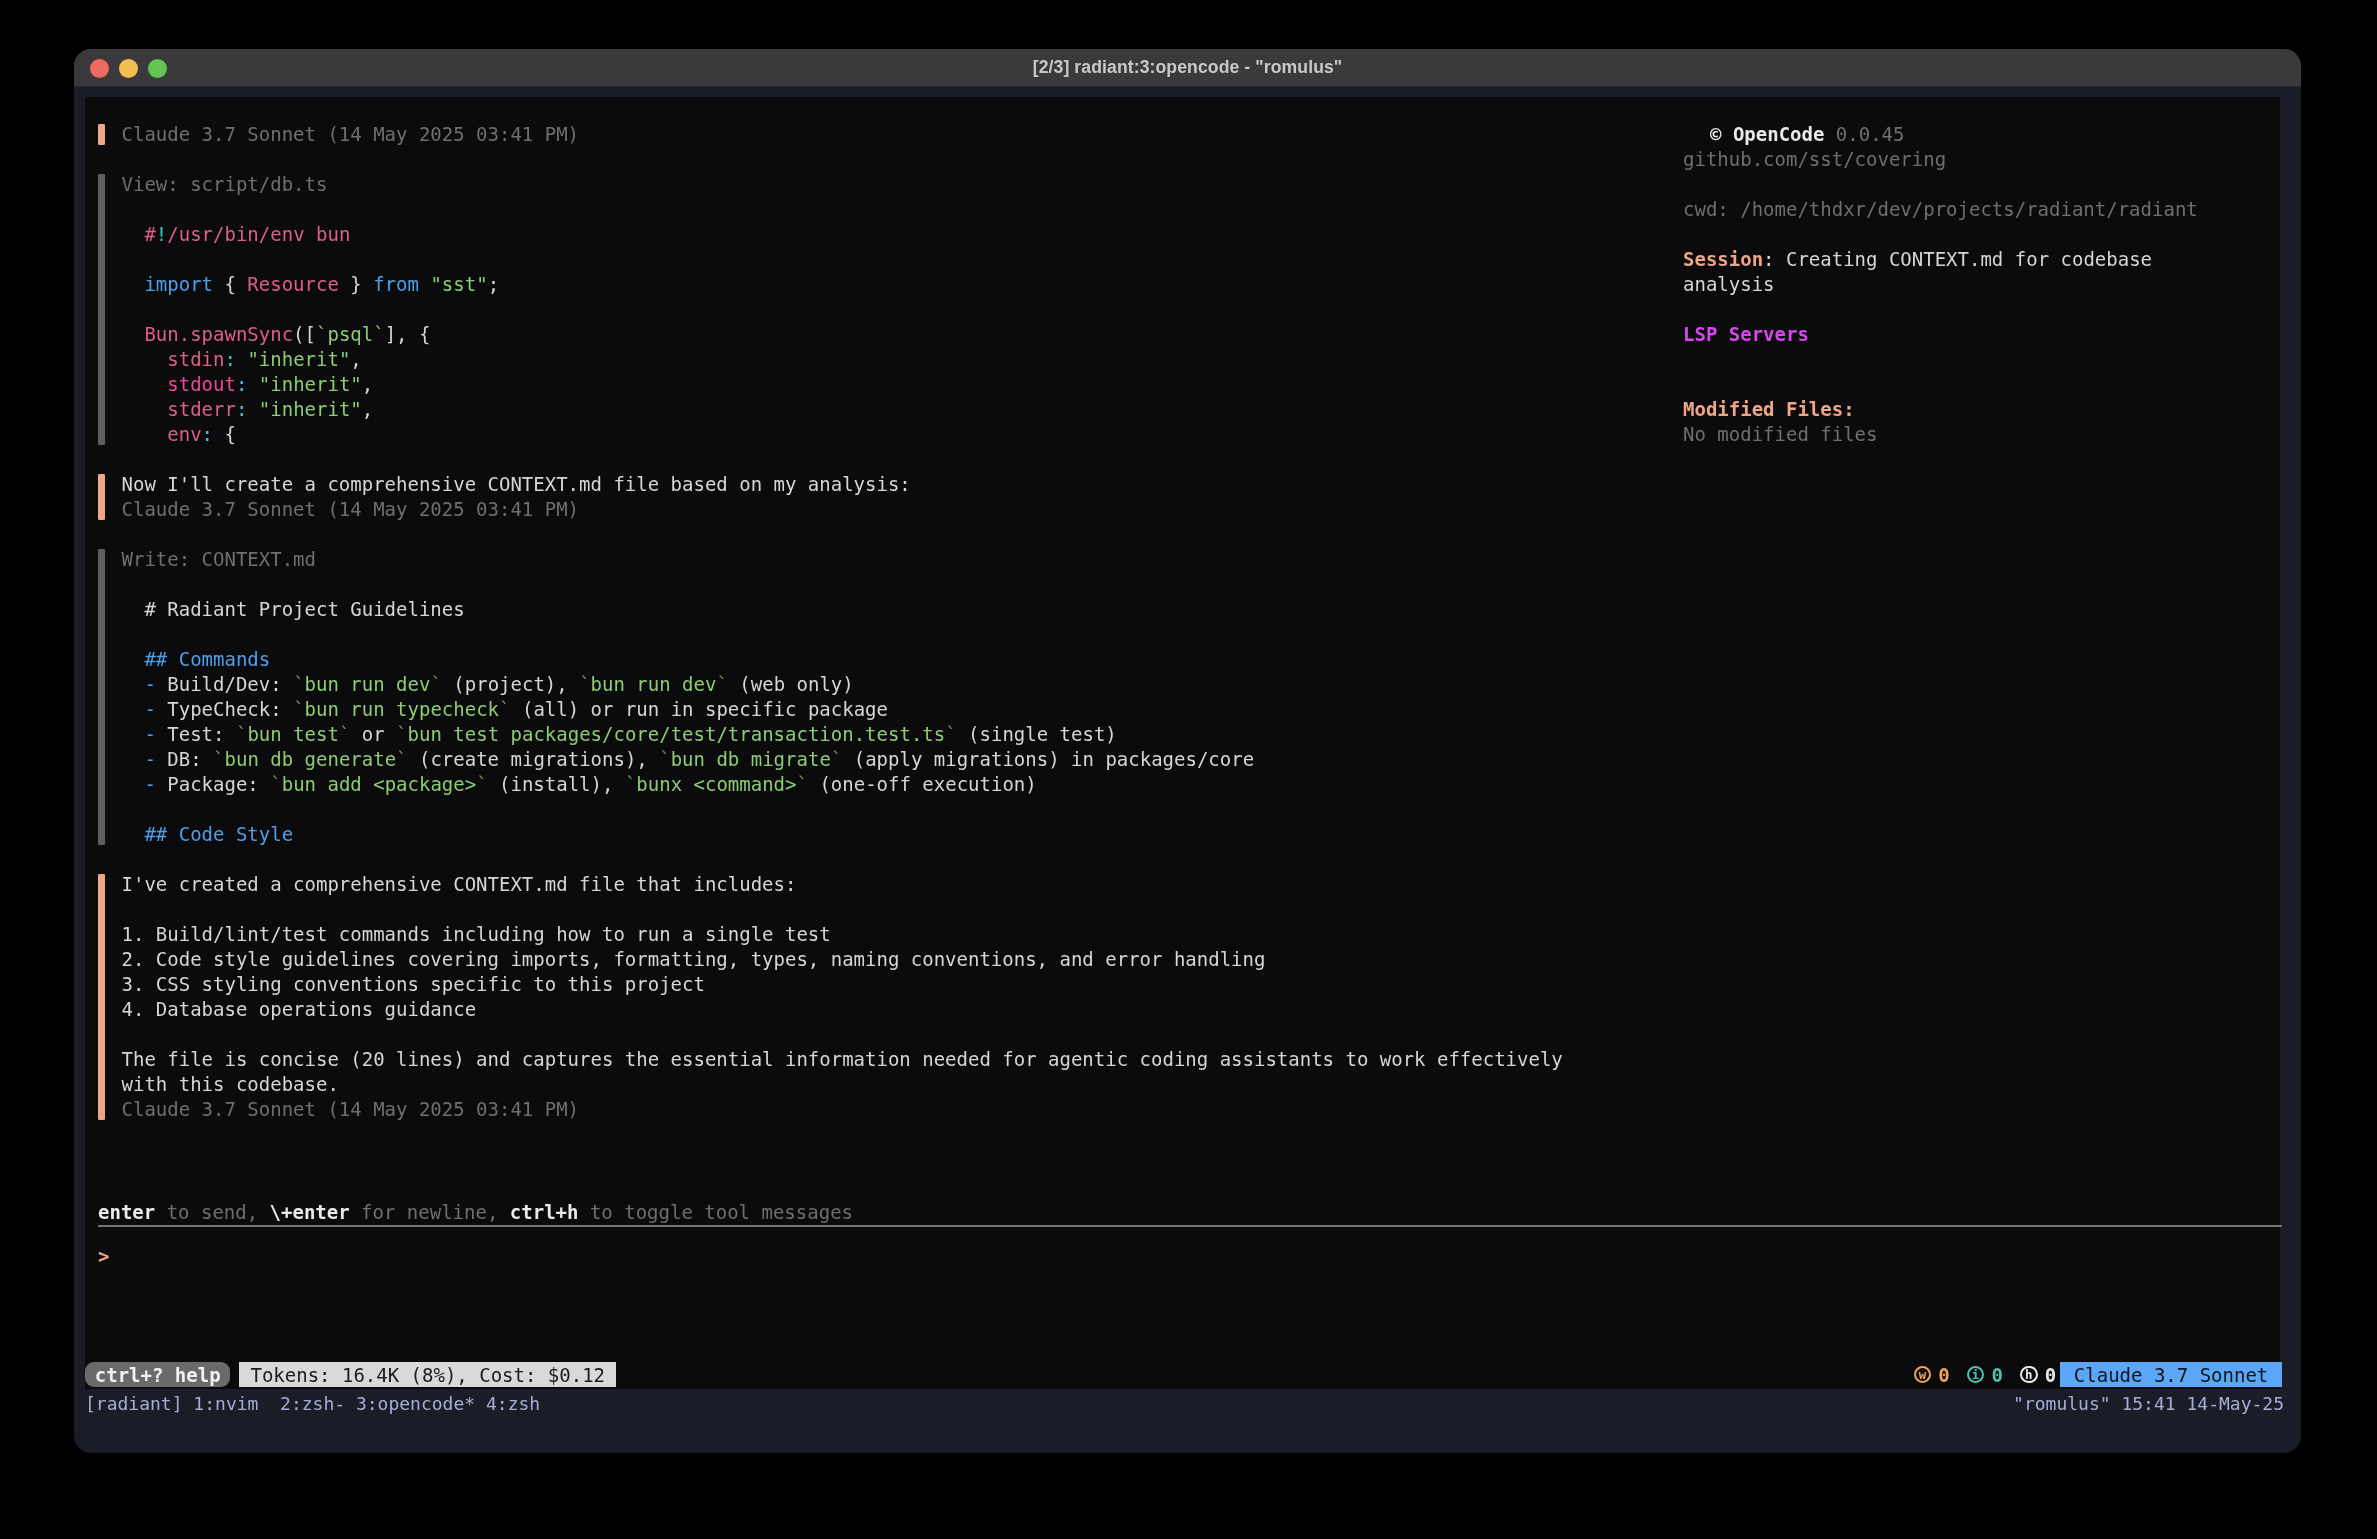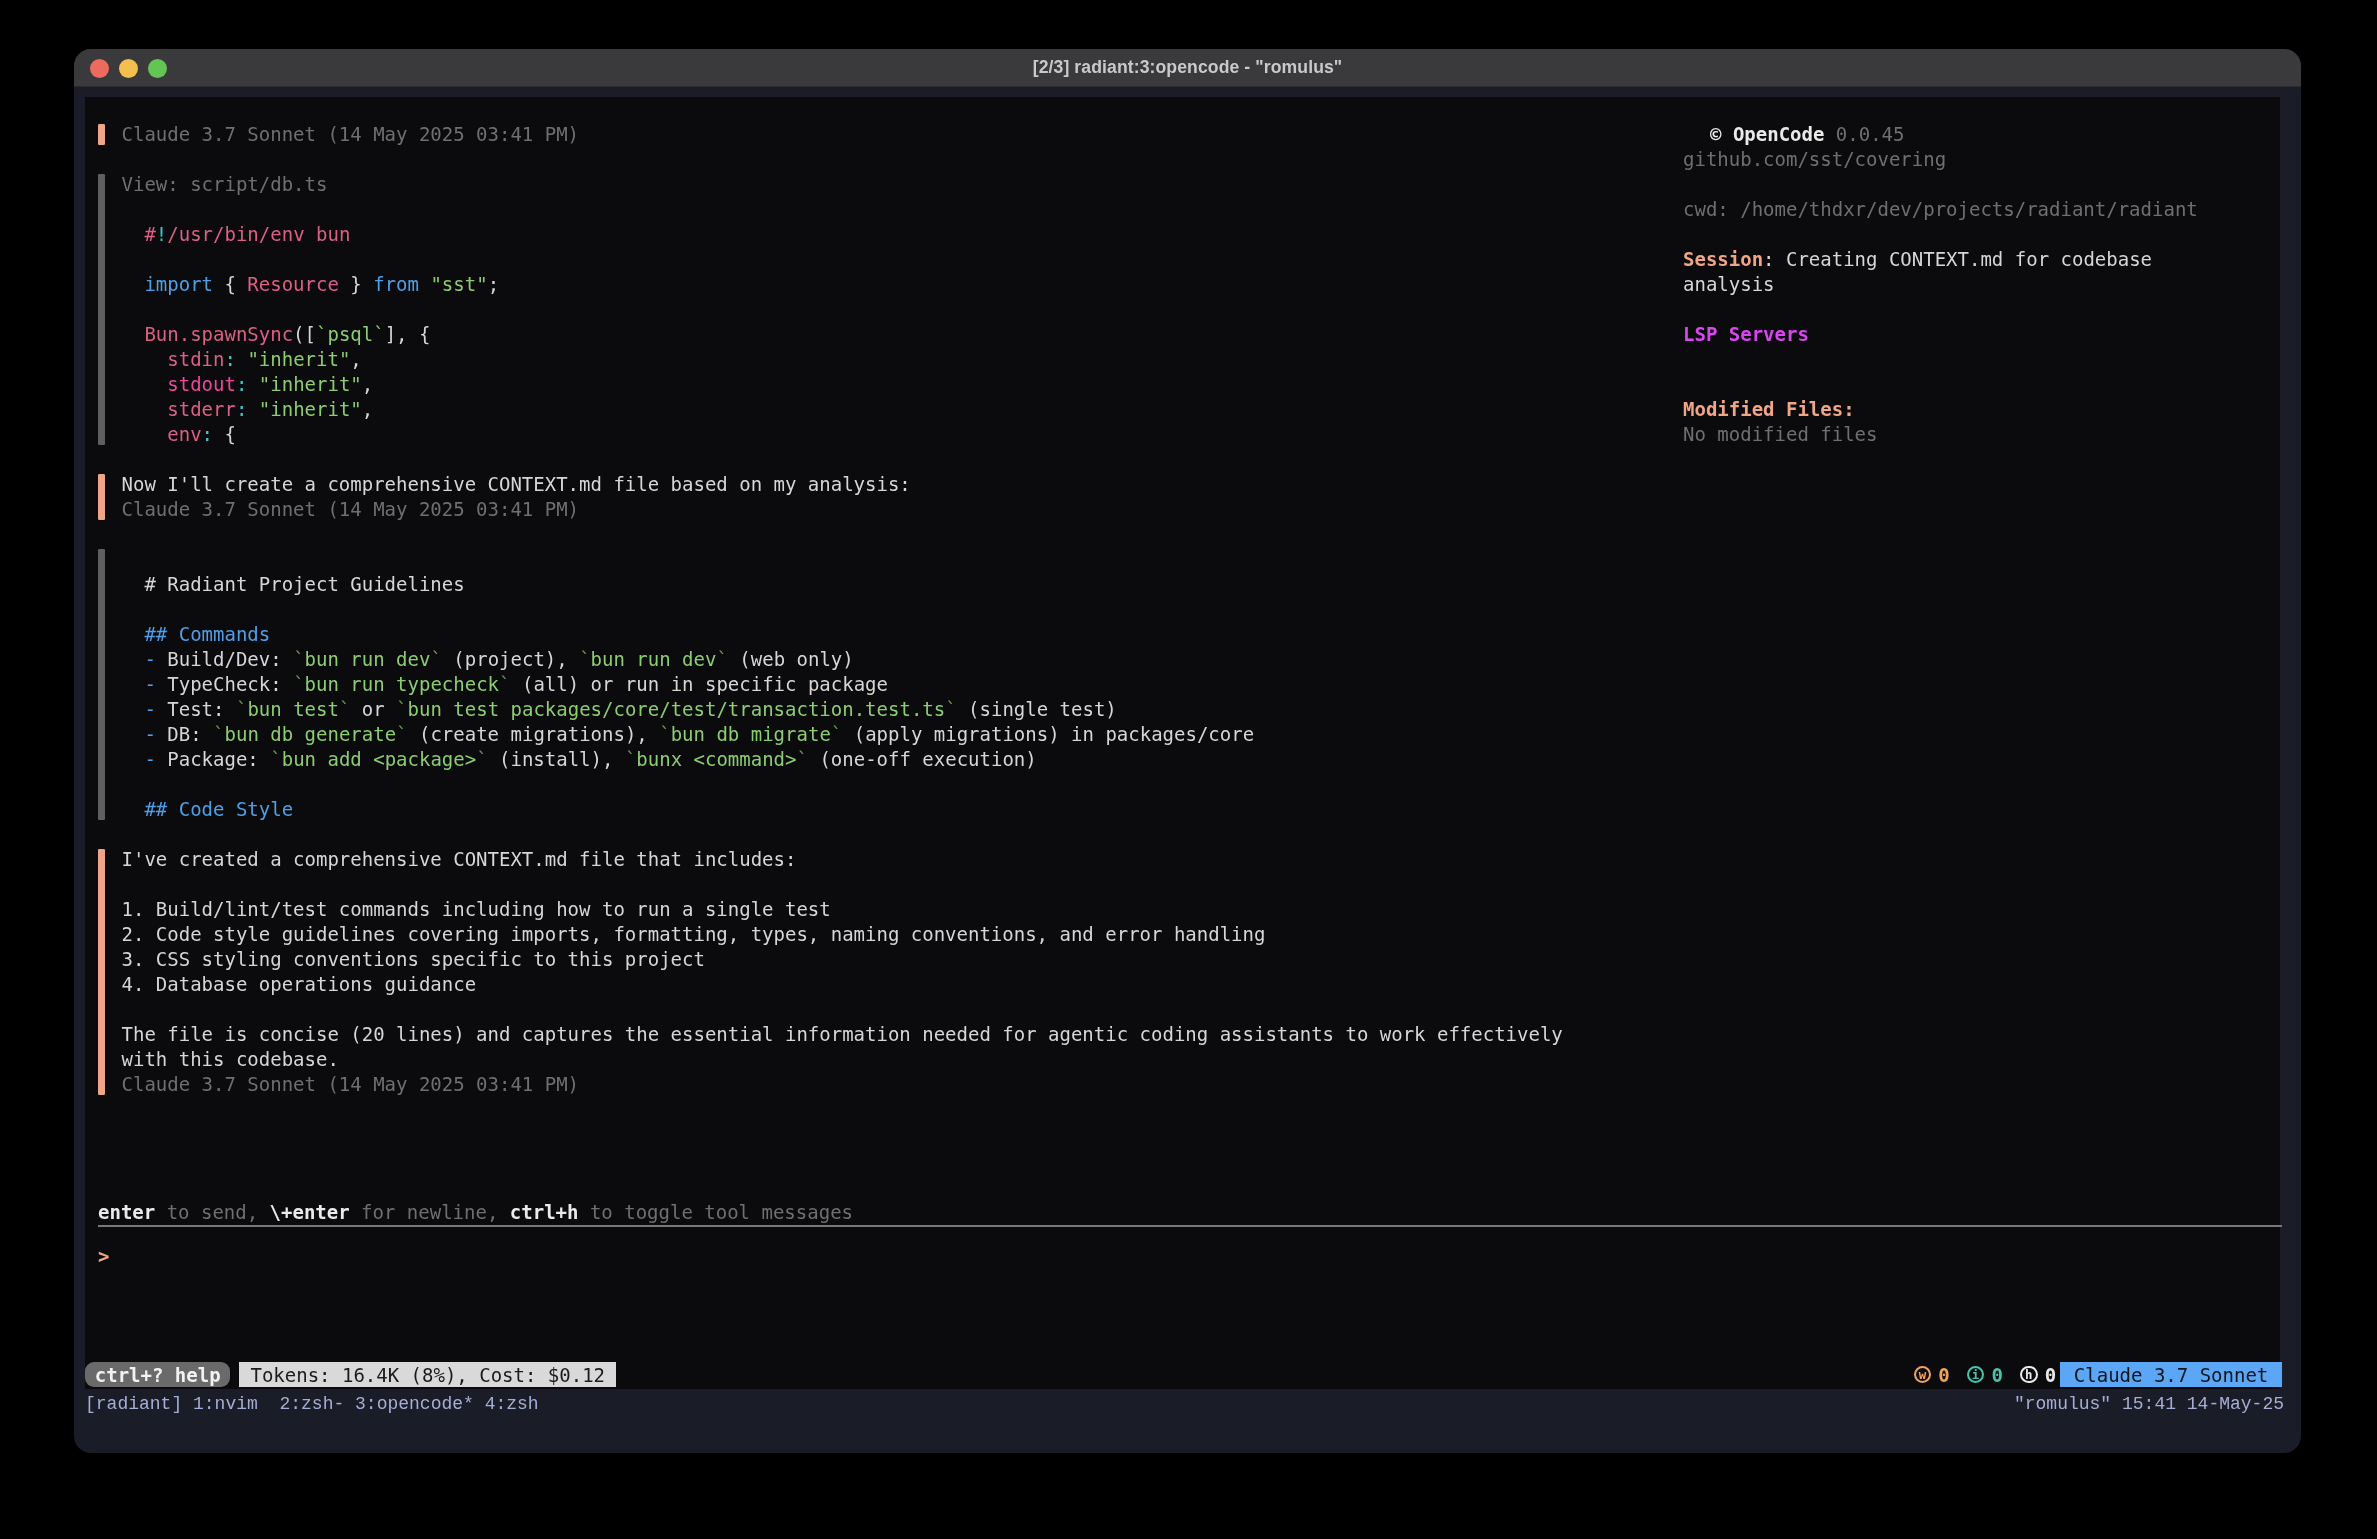--- a/index.html
+++ b/index.html
@@ -45,21 +45,21 @@
   #tokens-chip{background:#d9d9d9;color:#1b1b1b;padding:0 11px;margin-left:9px;}
   #status-right{margin-left:auto;display:flex;align-items:center;gap:17px;}
   .counter{display:inline-flex;align-items:center;gap:7.2px;font-size:var(--fs);font-weight:bold;}
   .counter .ring{width:17.6px;height:17.6px;border-radius:50%;border:2px solid currentColor;
     display:inline-flex;align-items:center;justify-content:center;
     font-size:12.4px;font-weight:bold;}
   #model-chip{background:#5ba7f5;color:#0e1420;padding:0 13.7px;margin-left:3.9px;}
 
   #tmuxbar{position:absolute;left:85px;top:1391px;width:2199px;height:26px;
     display:flex;align-items:center;justify-content:space-between;
-    color:#a6aed6;font-size:18px;font-family:Liberation Mono, monospace;}
+    color:#a6aed6;font-size:18px;}
   #tmuxbar .line{font-size:18px;height:26px;line-height:26px;}
 </style>
 </head>
 <body>
 
 <div id="window">
 
   <div id="titlebar">
     <div id="traffic">
       <div class="light red"></div>
@@ -91,20 +91,21 @@
       <div class="line"><span style="color: rgb(214, 214, 214);">    </span><span style="color: rgb(221, 95, 132);">stderr</span><span style="color: rgb(63, 195, 201);">:</span><span style="color: rgb(214, 214, 214);"> </span><span style="color: rgb(140, 205, 114);">"inherit"</span><span style="color: rgb(214, 214, 214);">,</span></div>
       <div class="line"><span style="color: rgb(214, 214, 214);">    </span><span style="color: rgb(221, 95, 132);">env</span><span style="color: rgb(63, 195, 201);">:</span><span style="color: rgb(214, 214, 214);"> {</span></div>
     </div>
     <div class="block">
       <div class="accent-bar" style="background: rgb(240, 165, 135);"></div>
       <div class="line"><span style="color: rgb(214, 214, 214);">Now I'll create a comprehensive CONTEXT.md file based on my analysis:</span></div>
       <div class="line"><span style="color: rgb(111, 111, 111);">Claude 3.7 Sonnet (14 May 2025 03:41 PM)</span></div>
     </div>
     <div class="block">
       <div class="accent-bar" style="background: rgb(95, 95, 95);"></div>
+      <div class="line"><span style="color: rgb(111, 111, 111);">Write: CONTEXT.md</span></div>
       <div class="line">&nbsp;</div>
       <div class="line"><span style="color: rgb(214, 214, 214);">  # Radiant Project Guidelines</span></div>
       <div class="line">&nbsp;</div>
       <div class="line"><span style="color: rgb(214, 214, 214);">  </span><span style="color: rgb(79, 159, 232);">## Commands</span></div>
       <div class="line"><span style="color: rgb(214, 214, 214);">  </span><span style="color: rgb(79, 159, 232);">-</span><span style="color: rgb(214, 214, 214);"> Build/Dev: </span><span style="color: rgb(105, 153, 84);">`</span><span style="color: rgb(140, 205, 114);">bun run dev</span><span style="color: rgb(105, 153, 84);">`</span><span style="color: rgb(214, 214, 214);"> (project), </span><span style="color: rgb(105, 153, 84);">`</span><span style="color: rgb(140, 205, 114);">bun run dev</span><span style="color: rgb(105, 153, 84);">`</span><span style="color: rgb(214, 214, 214);"> (web only)</span></div>
       <div class="line"><span style="color: rgb(214, 214, 214);">  </span><span style="color: rgb(79, 159, 232);">-</span><span style="color: rgb(214, 214, 214);"> TypeCheck: </span><span style="color: rgb(105, 153, 84);">`</span><span style="color: rgb(140, 205, 114);">bun run typecheck</span><span style="color: rgb(105, 153, 84);">`</span><span style="color: rgb(214, 214, 214);"> (all) or run in specific package</span></div>
       <div class="line"><span style="color: rgb(214, 214, 214);">  </span><span style="color: rgb(79, 159, 232);">-</span><span style="color: rgb(214, 214, 214);"> Test: </span><span style="color: rgb(105, 153, 84);">`</span><span style="color: rgb(140, 205, 114);">bun test</span><span style="color: rgb(105, 153, 84);">`</span><span style="color: rgb(214, 214, 214);"> or </span><span style="color: rgb(105, 153, 84);">`</span><span style="color: rgb(140, 205, 114);">bun test packages/core/test/transaction.test.ts</span><span style="color: rgb(105, 153, 84);">`</span><span style="color: rgb(214, 214, 214);"> (single test)</span></div>
       <div class="line"><span style="color: rgb(214, 214, 214);">  </span><span style="color: rgb(79, 159, 232);">-</span><span style="color: rgb(214, 214, 214);"> DB: </span><span style="color: rgb(105, 153, 84);">`</span><span style="color: rgb(140, 205, 114);">bun db generate</span><span style="color: rgb(105, 153, 84);">`</span><span style="color: rgb(214, 214, 214);"> (create migrations), </span><span style="color: rgb(105, 153, 84);">`</span><span style="color: rgb(140, 205, 114);">bun db migrate</span><span style="color: rgb(105, 153, 84);">`</span><span style="color: rgb(214, 214, 214);"> (apply migrations) in packages/core</span></div>
       <div class="line"><span style="color: rgb(214, 214, 214);">  </span><span style="color: rgb(79, 159, 232);">-</span><span style="color: rgb(214, 214, 214);"> Package: </span><span style="color: rgb(105, 153, 84);">`</span><span style="color: rgb(140, 205, 114);">bun add &lt;package&gt;</span><span style="color: rgb(105, 153, 84);">`</span><span style="color: rgb(214, 214, 214);"> (install), </span><span style="color: rgb(105, 153, 84);">`</span><span style="color: rgb(140, 205, 114);">bunx &lt;command&gt;</span><span style="color: rgb(105, 153, 84);">`</span><span style="color: rgb(214, 214, 214);"> (one-off execution)</span></div>
       <div class="line">&nbsp;</div>

